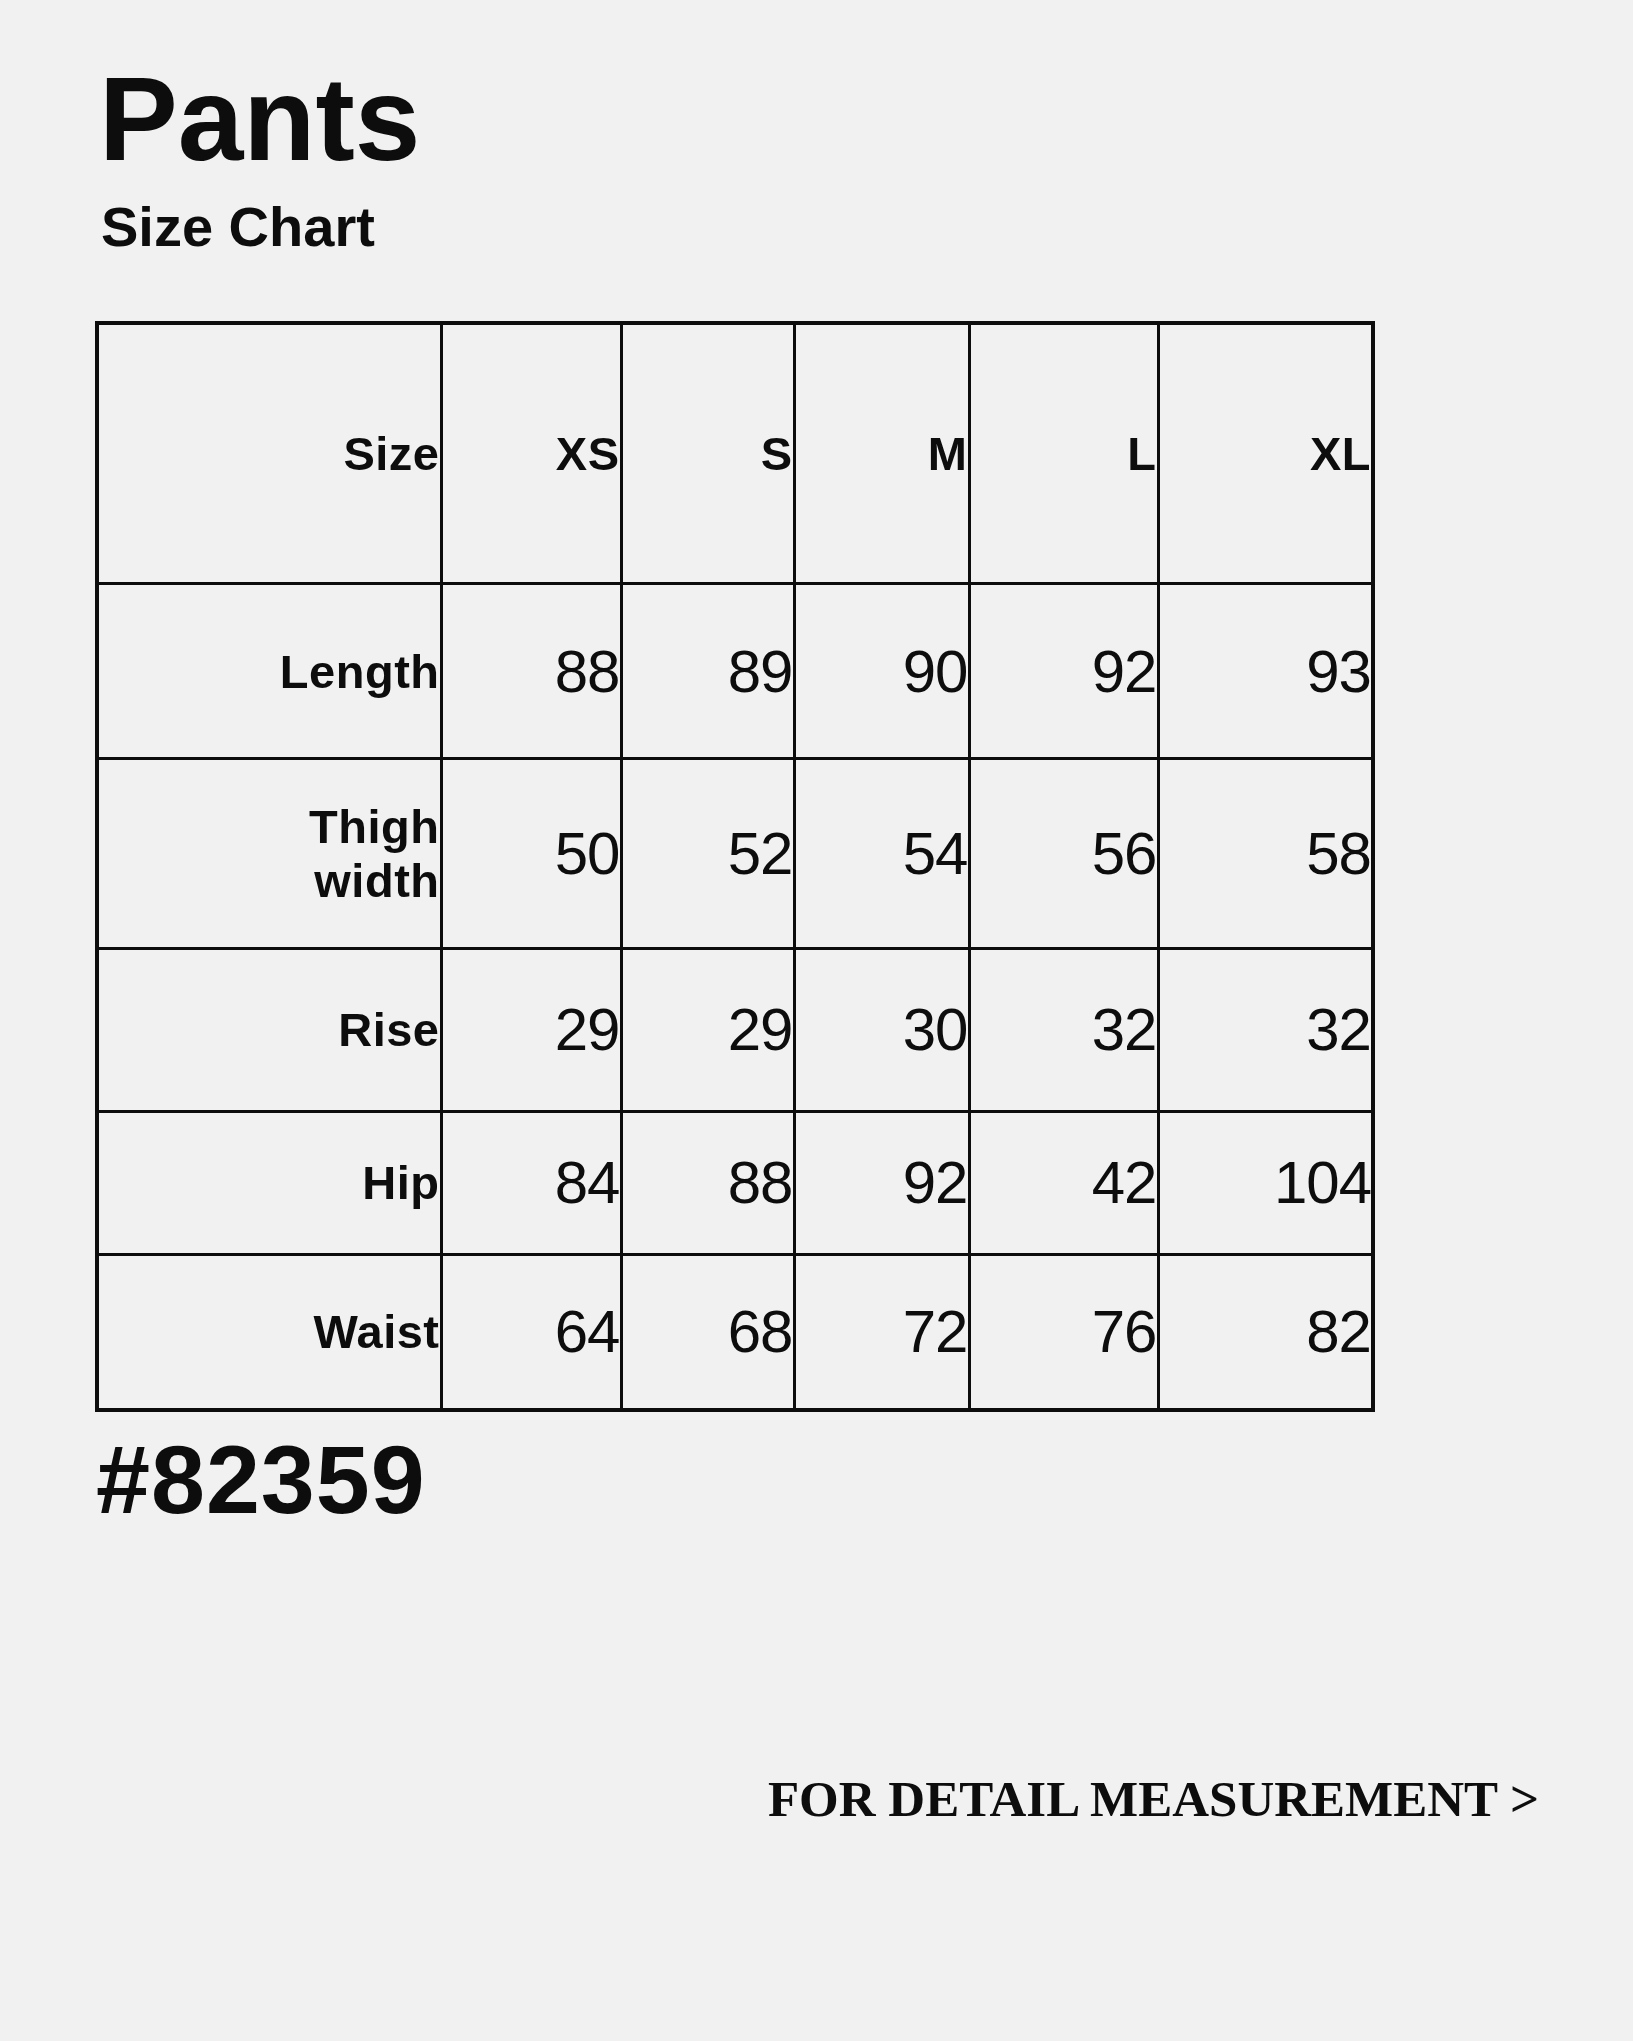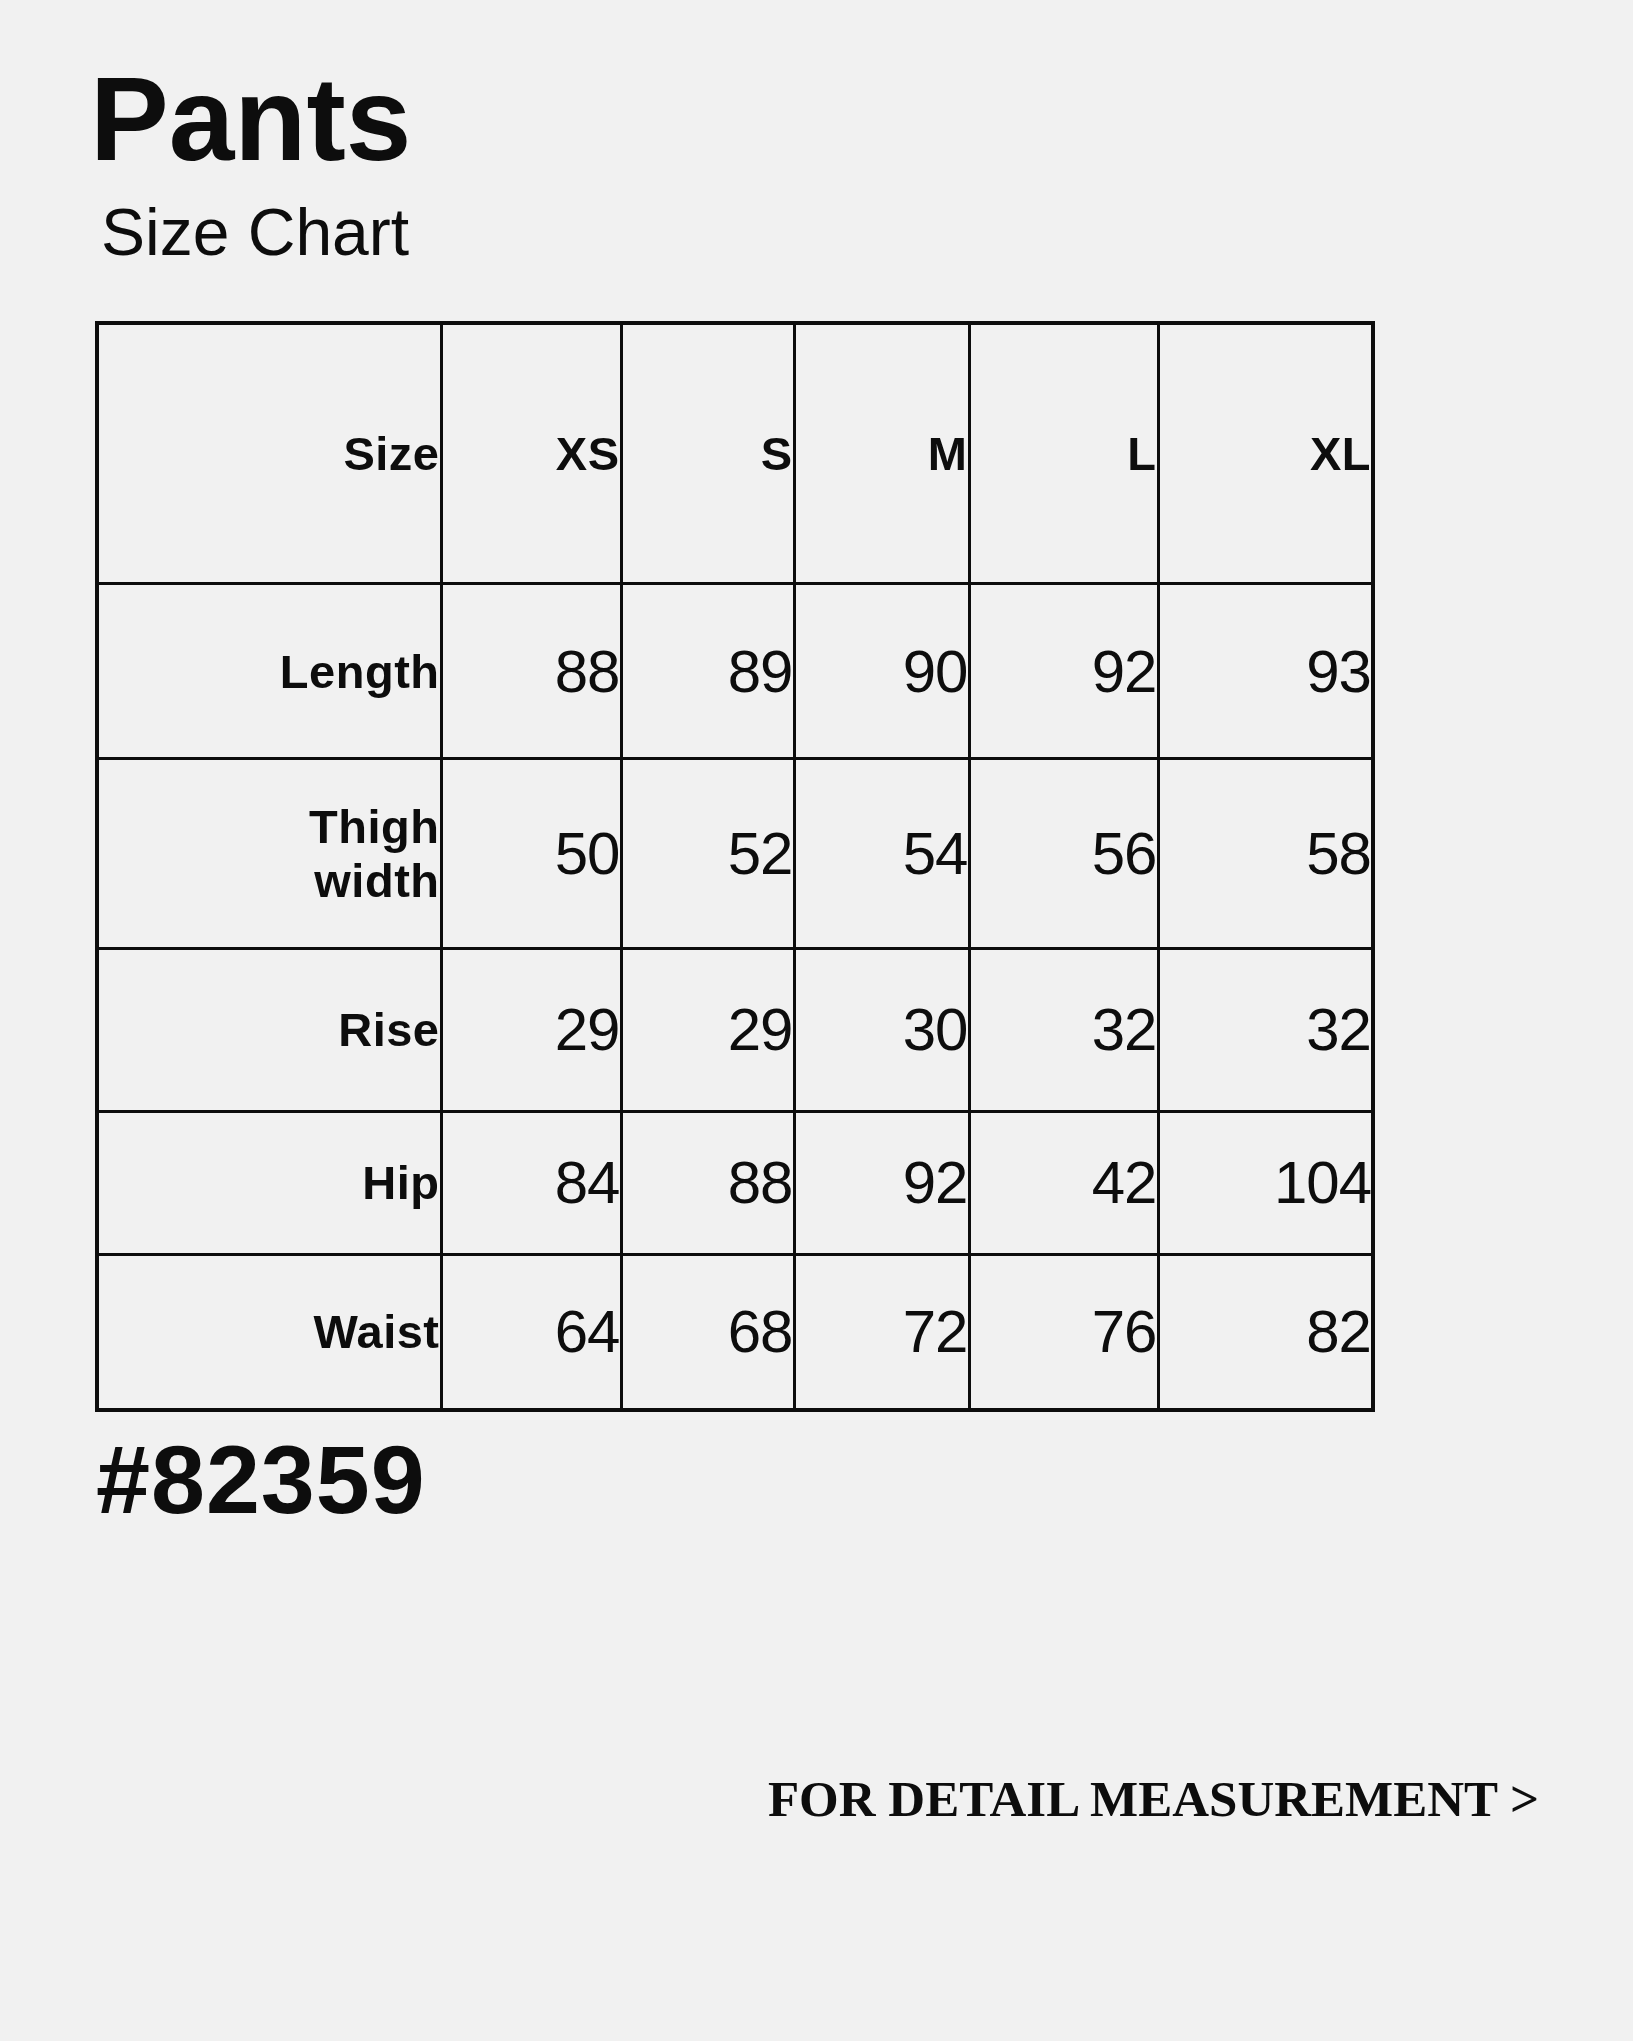--- a/index.html
+++ b/index.html
@@ -8,33 +8,33 @@
     position: relative;
     width: 1633px;
     height: 2041px;
     background: #f1f1f1;
     font-family: "Liberation Sans", sans-serif;
     color: #0d0d0d;
     overflow: hidden;
   }
   .title {
     position: absolute;
-    left: 90px;
+    left: 99px;
     top: 55px;
     font-size: 118px;
     font-weight: 700;
     letter-spacing: 0px;
     line-height: 1.1;
   }
   .subtitle {
     position: absolute;
     left: 101px;
     top: 194px;
-    font-size: 66px;
-    font-weight: 400;
+    font-size: 56px;
+    font-weight: 700;
     letter-spacing: 0px;
   }
   table.size-chart {
     position: absolute;
     left: 95px;
     top: 321px;
     width: 1276px;
     height: 1091px;
     border-collapse: collapse;
     table-layout: fixed;

